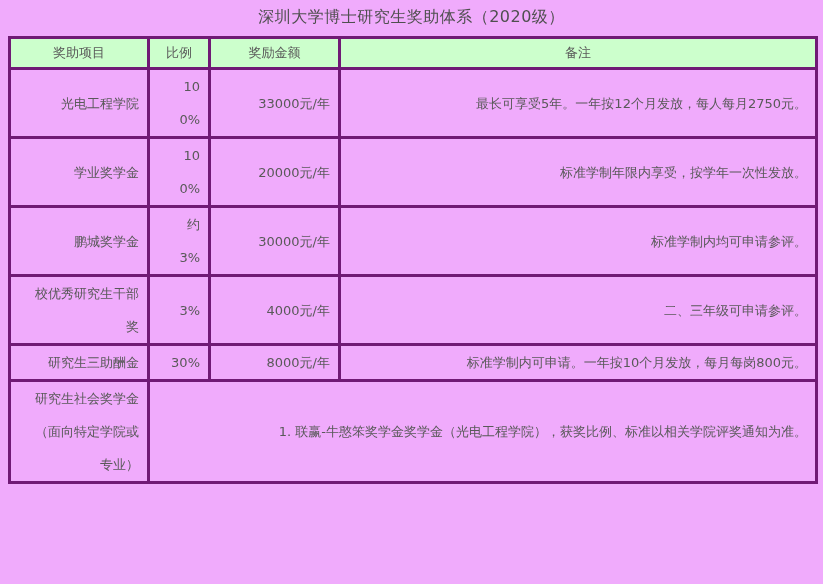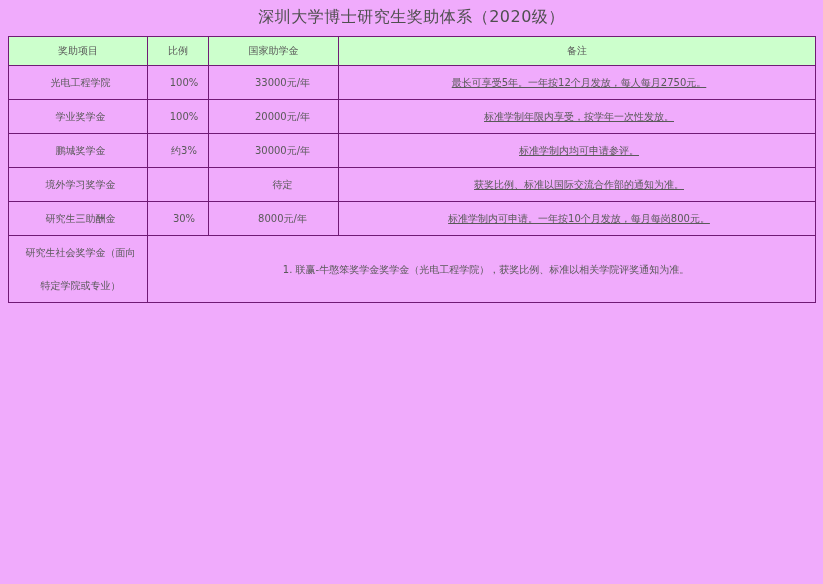--- a/index.html
+++ b/index.html
@@ -26,43 +26,43 @@
     border-collapse: collapse;
     table-layout: fixed;
     width: 807px;
     margin: 8px 0 0 8px;
   }
   .award-table col.c1 { width: 139px; }
   .award-table col.c2 { width: 61px; }
   .award-table col.c3 { width: 130px; }
   .award-table col.c4 { width: 477px; }
   .award-table th, .award-table td {
-    border: 1px solid #701a75;
-    font-size: 10px;
+    border: 3px solid #701a75;
+    font-size: 13px;
     color: #595959;
     font-weight: normal;
     overflow: hidden;
   }
   .award-table th {
     background: #ccffcc;
     height: 28px;
     text-align: center;
     padding: 0;
   }
   .award-table td {
     height: 32px;
     line-height: 33px;
     vertical-align: middle;
     padding: 0 8px 0 13px;
-    text-align: center;
+    text-align: right;
     word-break: break-all;
   }
   .award-table td.c2 { padding-left: 20px; }
   .award-table td.c3 { padding-left: 26px; }
-  .award-table td.c4 { padding-left: 12px; text-decoration: underline; }
+  .award-table td.c4 { padding-left: 12px; }
   .award-table td.merged { padding-left: 17px; }
   .award-table td .line { line-height: 33px; }
 </style>
 </head>
 <body>
 
 <div class="page">
 
   <h1 class="page-title">深圳大学博士研究生奖助体系（2020级）</h1>
 
@@ -70,21 +70,21 @@
     <colgroup>
       <col class="c1">
         <col class="c2">
         <col class="c3">
         <col class="c4">
     </colgroup>
     <thead>
       <tr>
         <th>奖助项目</th>
         <th>比例</th>
-        <th>国家助学金</th>
+        <th>奖励金额</th>
         <th>备注</th>
       </tr>
     </thead>
     <tbody>
       <tr>
         <td class="c1">光电工程学院</td>
         <td class="c2">100%</td>
         <td class="c3">33000元/年</td>
         <td class="c4">最长可享受5年。一年按12个月发放，每人每月2750元。</td>
       </tr>
@@ -94,24 +94,24 @@
         <td class="c3">20000元/年</td>
         <td class="c4">标准学制年限内享受，按学年一次性发放。</td>
       </tr>
       <tr>
         <td class="c1">鹏城奖学金</td>
         <td class="c2">约3%</td>
         <td class="c3">30000元/年</td>
         <td class="c4">标准学制内均可申请参评。</td>
       </tr>
       <tr>
-        <td class="c1">境外学习奖学金</td>
-        <td class="c2"></td>
-        <td class="c3">待定</td>
-        <td class="c4">获奖比例、标准以国际交流合作部的通知为准。</td>
+        <td class="c1">校优秀研究生干部奖</td>
+        <td class="c2">3%</td>
+        <td class="c3">4000元/年</td>
+        <td class="c4">二、三年级可申请参评。</td>
       </tr>
       <tr>
         <td class="c1">研究生三助酬金</td>
         <td class="c2">30%</td>
         <td class="c3">8000元/年</td>
         <td class="c4">标准学制内可申请。一年按10个月发放，每月每岗800元。</td>
       </tr>
       <tr>
         <td class="c1">研究生社会奖学金（面向特定学院或专业）</td>
         <td class="merged" colspan="3">1. 联赢-牛憨笨奖学金奖学金（光电工程学院），获奖比例、标准以相关学院评奖通知为准。</td>

